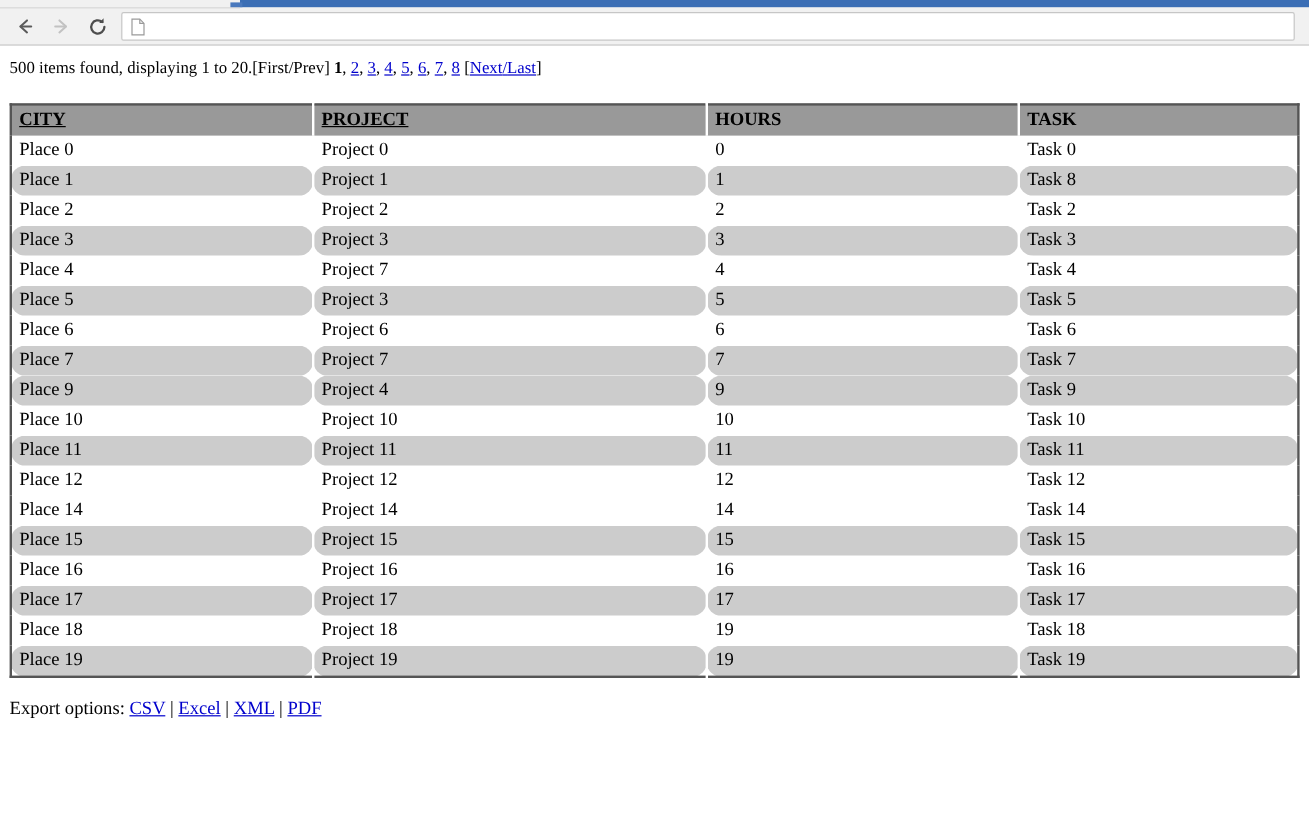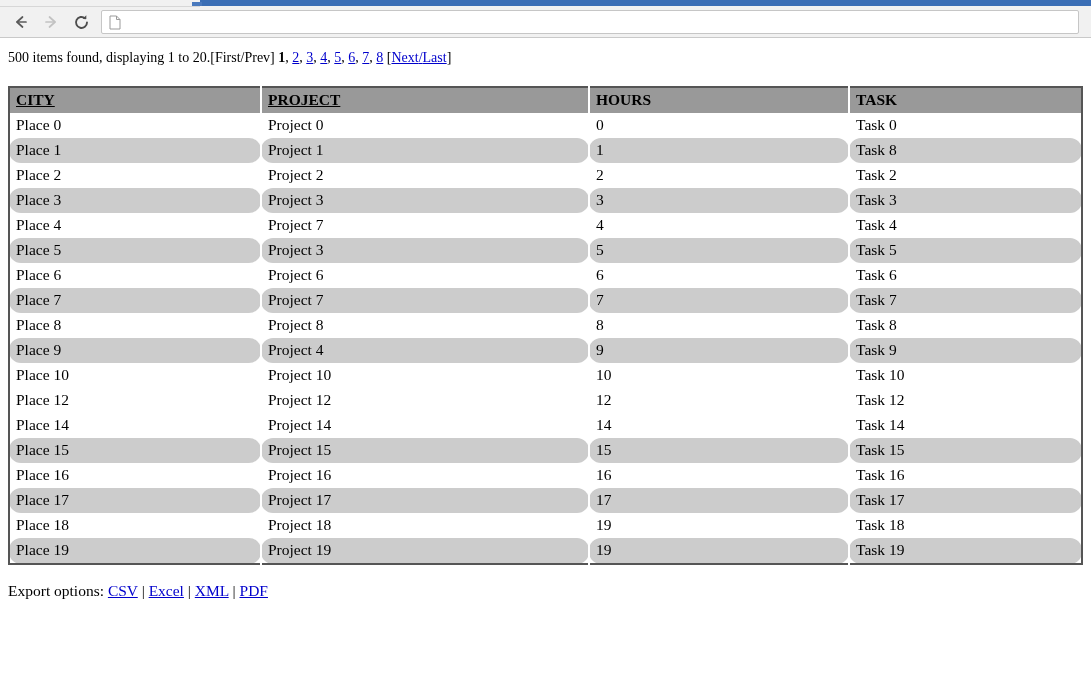--- a/index.html
+++ b/index.html
@@ -294,38 +294,38 @@
             <td>Project 6</td>
             <td>6</td>
             <td>Task 6</td>
           </tr>
           <tr class="even">
             <td>Place 7</td>
             <td>Project 7</td>
             <td>7</td>
             <td>Task 7</td>
           </tr>
-          <tr class="odd">
-            <td>Place 8</td>
-            <td>Project 8</td>
-            <td>8</td>
-            <td>Task 8</td>
-          </tr>
           <tr class="even">
             <td>Place 9</td>
             <td>Project 4</td>
             <td>9</td>
             <td>Task 9</td>
           </tr>
           <tr class="odd">
             <td>Place 10</td>
             <td>Project 10</td>
             <td>10</td>
             <td>Task 10</td>
           </tr>
+          <tr class="even">
+            <td>Place 11</td>
+            <td>Project 11</td>
+            <td>11</td>
+            <td>Task 11</td>
+          </tr>
           <tr class="odd">
             <td>Place 12</td>
             <td>Project 12</td>
             <td>12</td>
             <td>Task 12</td>
           </tr>
           <tr class="odd">
             <td>Place 14</td>
             <td>Project 14</td>
             <td>14</td>

